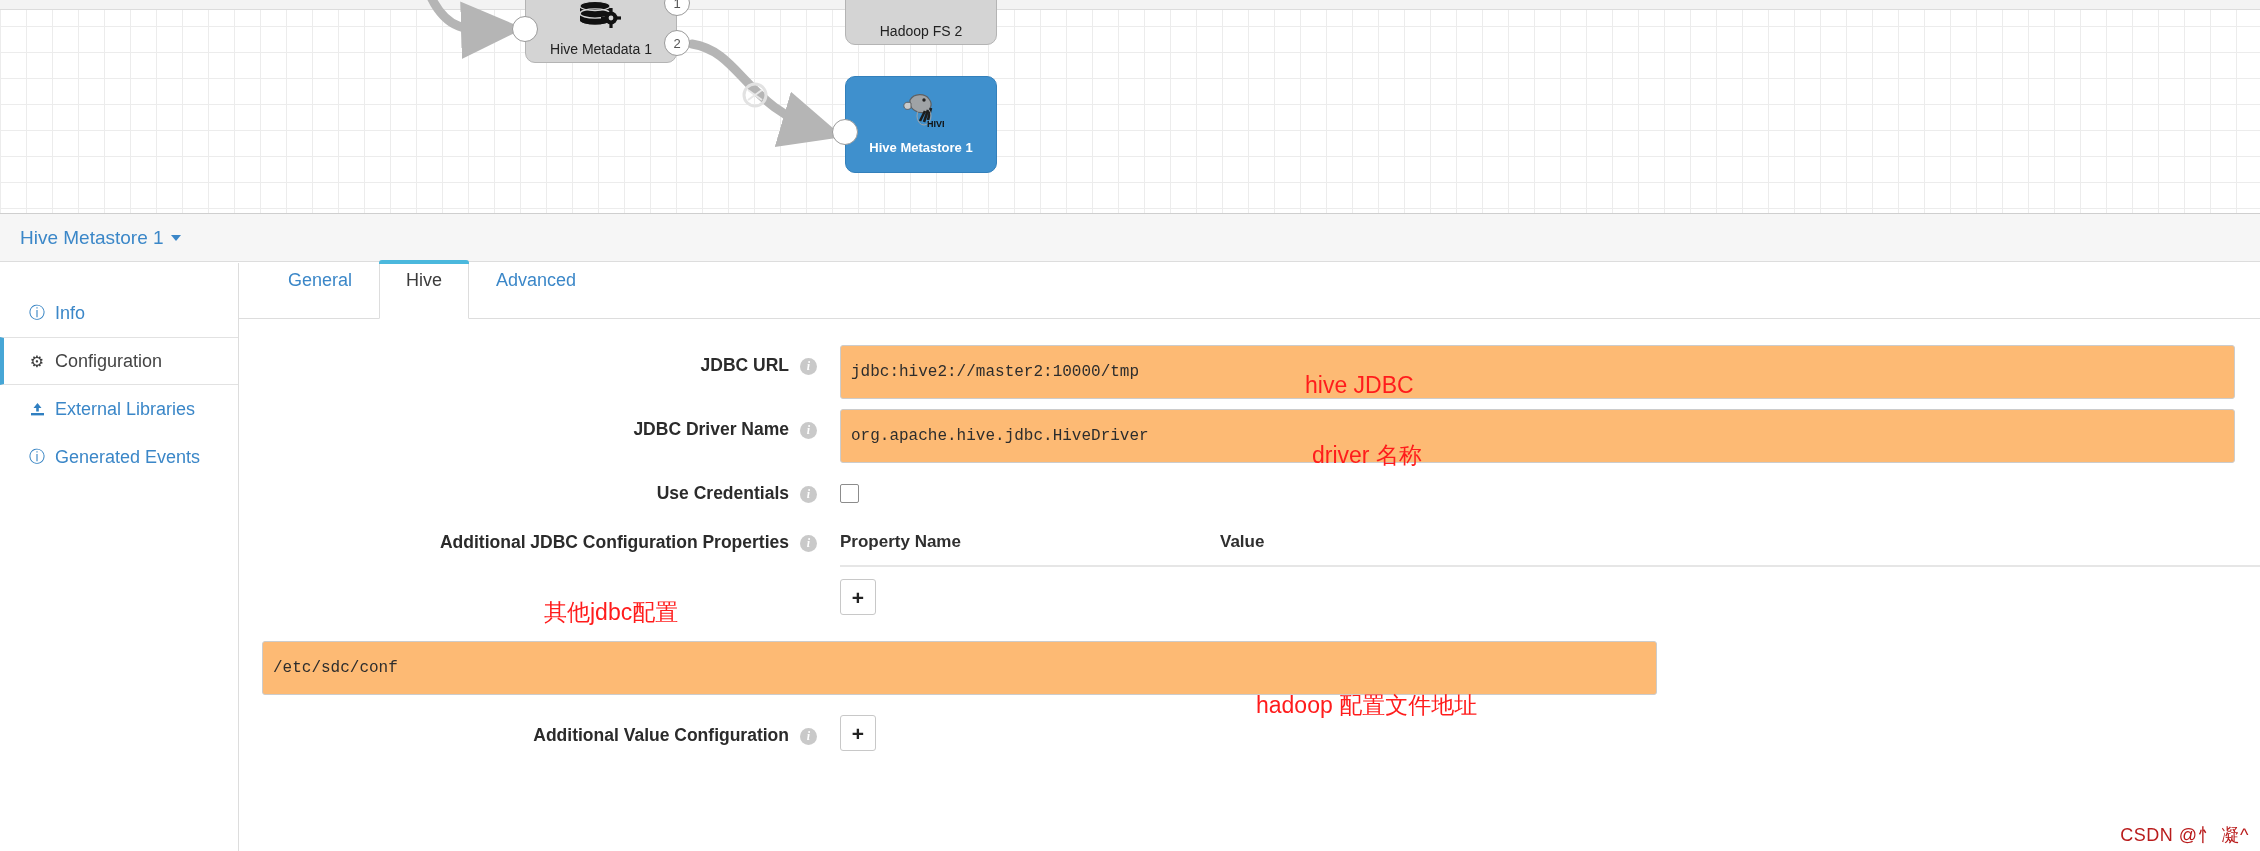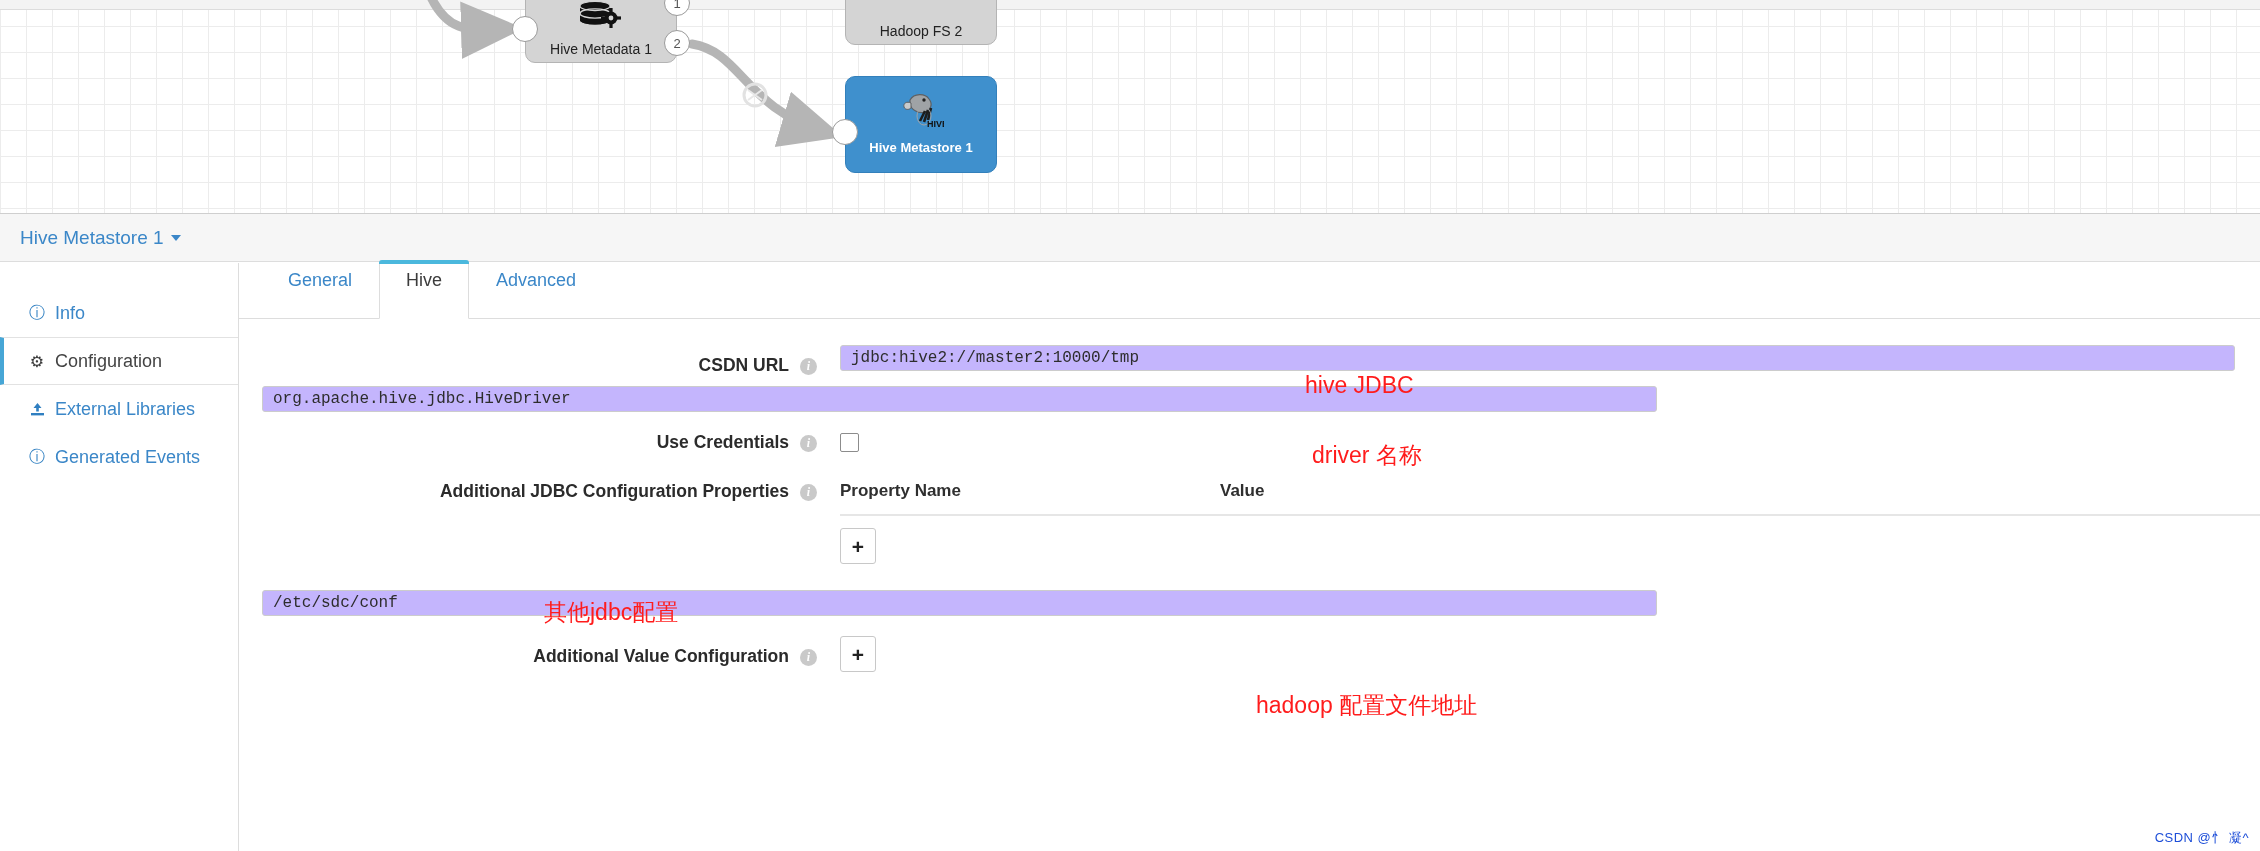--- a/index.html
+++ b/index.html
@@ -258,29 +258,29 @@
     font-family: "Liberation Serif", serif;
     cursor: help;
   }
   .form-control {
     margin-left: 23px;
     position: relative;
     flex: 1 1 auto;
   }
   .text-input {
     width: 1395px;
-    height: 26px;
+    height: 54px;
     box-sizing: border-box;
     border: 1px solid #cccccc;
     border-radius: 3px;
     padding: 0 10px;
     font-family: "Liberation Mono", monospace;
     font-size: 16px;
     color: #2d2d2d;
-    background: #c4b5fd;
+    background: #fdba74;
     outline: none;
   }
   .checkbox {
     width: 19px; height: 19px;
     box-sizing: border-box;
     border: 1px solid #8c8c8c;
     border-radius: 2px;
     background: #fff;
     margin-top: 11px;
     cursor: pointer;
@@ -330,22 +330,22 @@
   }
   #annot-jdbc      { left: 1305px; top: 372px; text-align: center; }
   #annot-driver    { left: 1312px; top: 440px; }
   #annot-otherjdbc { left: 544px;  top: 597px; }
   #annot-hadoop    { left: 1256px; top: 690px; }
 
   #watermark {
     position: absolute;
     right: 11px;
     bottom: 4px;
-    font-size: 13px;
-    color: #1d4ed8;
+    font-size: 18px;
+    color: #b91c1c;
     letter-spacing: 0.5px;
     white-space: nowrap;
   }
 </style>
 </head>
 <body>
 
 <div id="app">
 
   <div id="canvas">
@@ -448,28 +448,31 @@
       <div id="tabs">
         <div class="tab">General</div>
         <div class="tab active">Hive</div>
         <div class="tab">Advanced</div>
       </div>
 
       <div id="form">
 
         <div class="form-row">
           <div class="form-label">
-            <span>CSDN URL</span><span class="info-dot">i</span>
+            <span>JDBC URL</span><span class="info-dot">i</span>
           </div>
           <div class="form-control">
             <input class="text-input" type="text" value="jdbc:hive2://master2:10000/tmp" style="">
           </div>
         </div>
 
         <div class="form-row">
+          <div class="form-label">
+            <span>JDBC Driver Name</span><span class="info-dot">i</span>
+          </div>
           <div class="form-control">
             <input class="text-input" type="text" value="org.apache.hive.jdbc.HiveDriver" style="">
           </div>
         </div>
 
         <div class="form-row" style="margin-bottom:18px;">
           <div class="form-label">
             <span>Use Credentials</span><span class="info-dot">i</span>
           </div>
           <div class="form-control">

